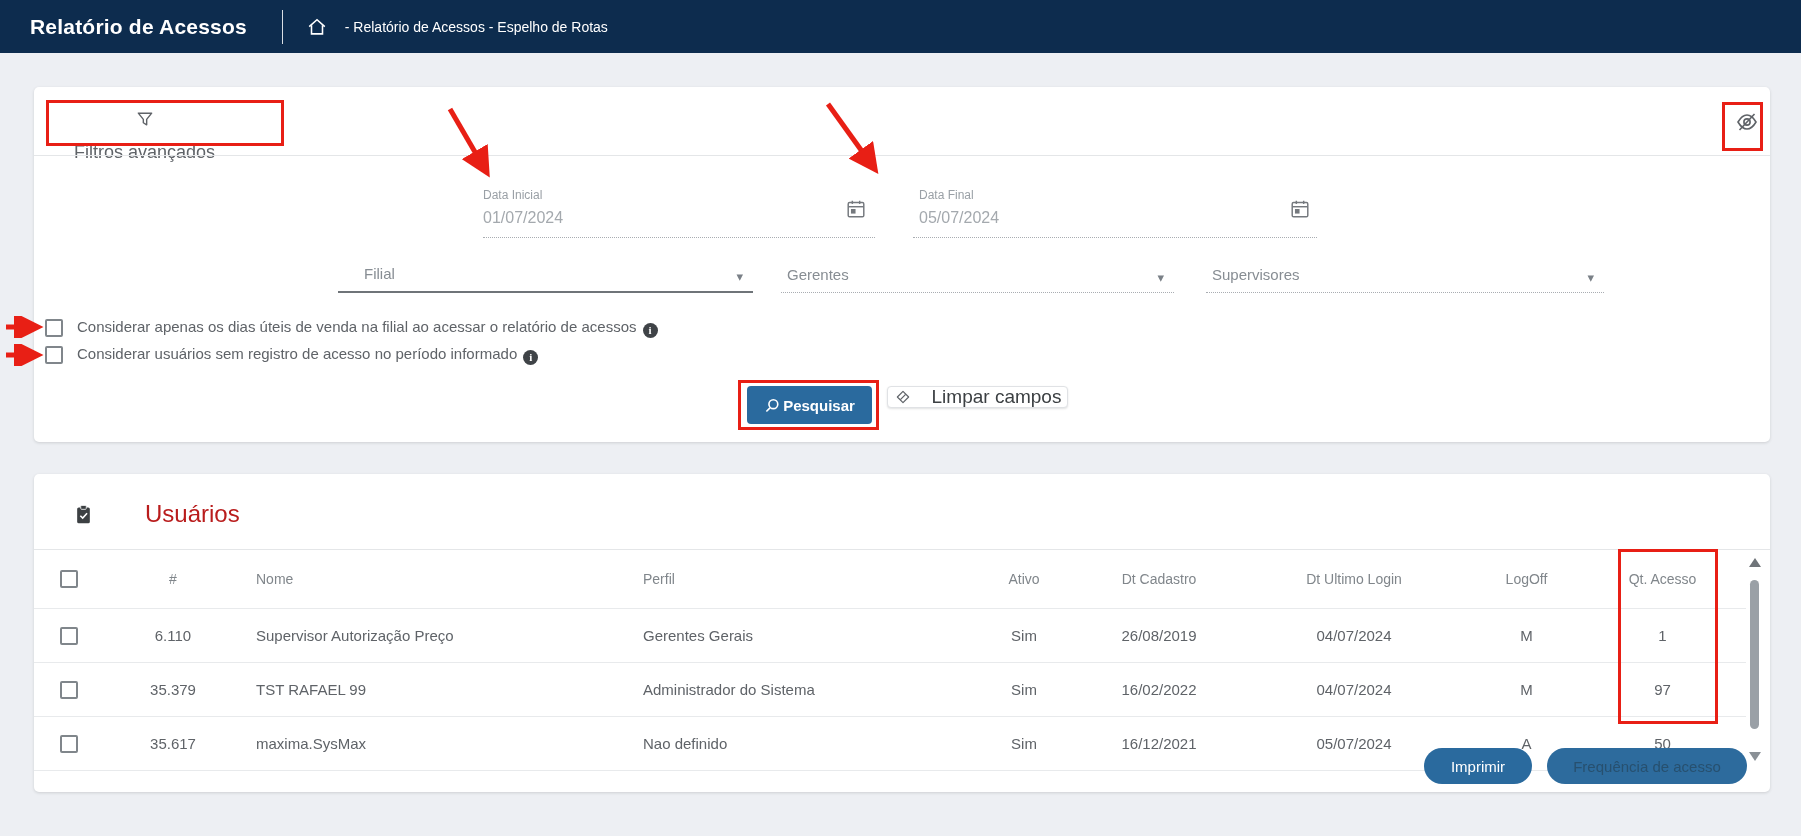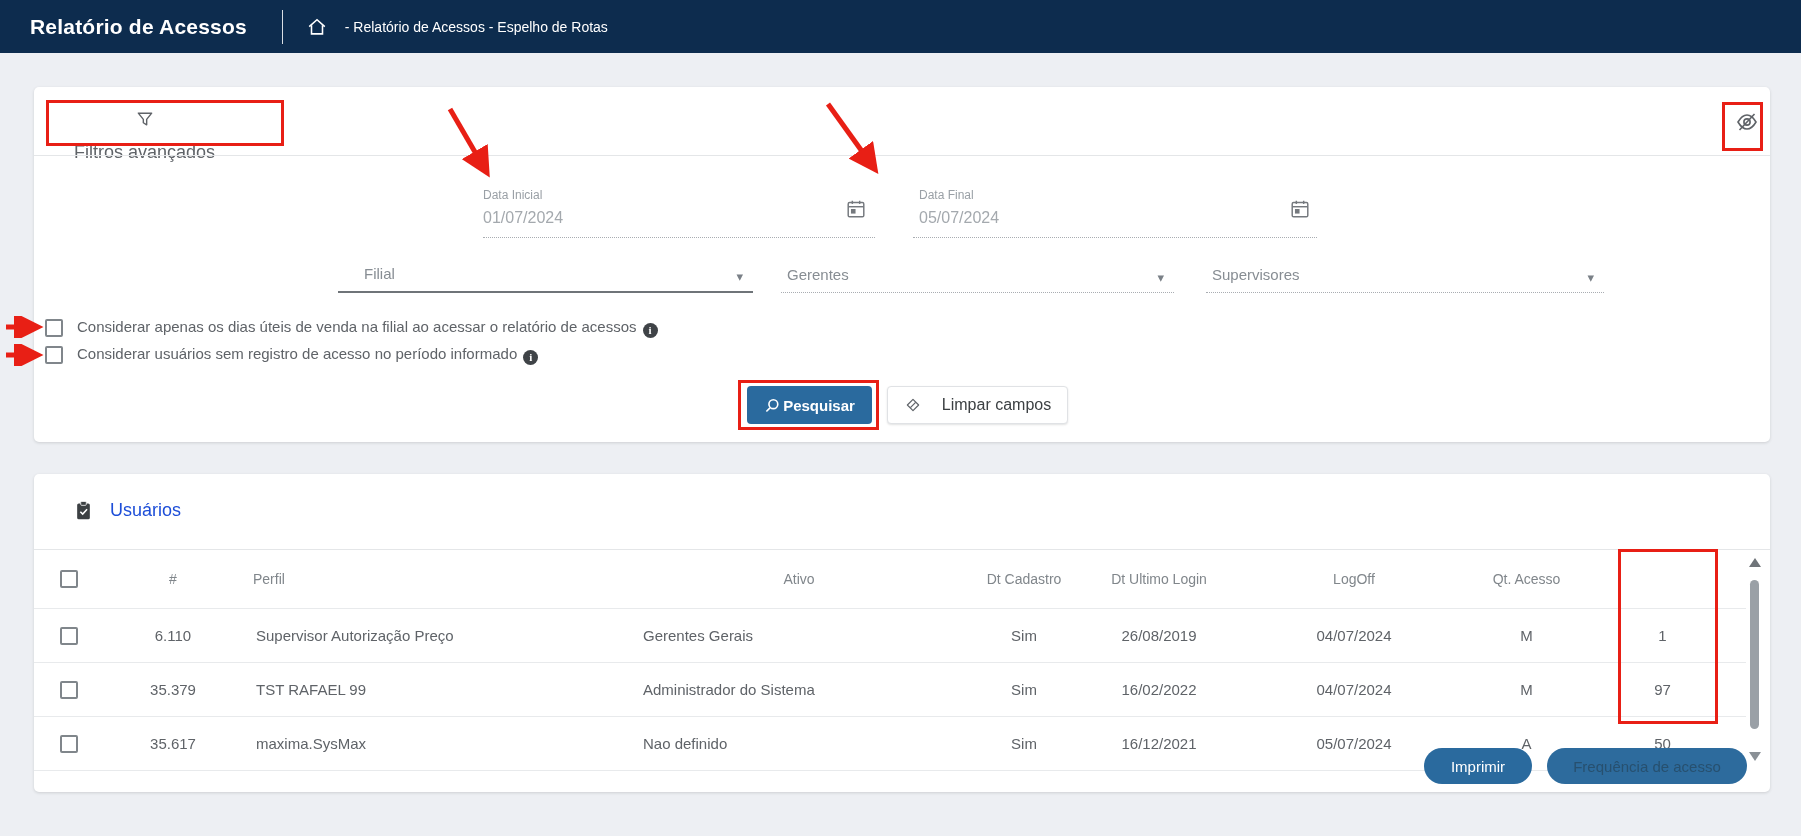--- a/index.html
+++ b/index.html
@@ -71,30 +71,30 @@
   }
 
   
   .btn-search {
     position:absolute; left:713px; top:299px; width:125px; height:38px;
     background:#2a6a9e; border:none; border-radius:4px; color:#fff; font-size:15px; font-weight:bold;
     display:flex; align-items:center; justify-content:center; gap:2px; cursor:pointer;
     font-family:"Liberation Sans", sans-serif;
   }
   .btn-clear {
-    position:absolute; left:853px; top:299px; width:181px; height:38px;
-    background:#fff; border:1px solid #e0e2e5; border-radius:4px; color:#3c4043; font-size:16px;
+    position:absolute; left:853px; top:299px; width:181px; height:22px;
+    background:#fff; border:1px solid #e0e2e5; border-radius:4px; color:#3c4043; font-size:19px;
     box-shadow:0 1px 2px rgba(60,64,67,.15);
     display:flex; align-items:center; justify-content:center; gap:20px; cursor:pointer;
     font-family:"Liberation Sans", sans-serif;
   }
 
   
   .uc-title-wrap { position:absolute; left:40px; top:26px; display:flex; align-items:center; gap:17px; }
-  .uc-title { font-size:18px; color:#1d4ed8; }
+  .uc-title { font-size:24px; color:#b91c1c;margin-left:35px; }
 
   .utable { position:absolute; left:0; top:75px; width:1712px; }
   .urow {
     display:grid;
     grid-template-columns:70px 140px 390px 330px 120px 150px 240px 105px 167px;
     align-items:center; border-bottom:1px solid #e8eaec;
   }
   .urow.head { height:60px; font-size:14px; color:#80868b; }
   .urow.body { height:54px; font-size:15px; color:#5f6368; }
   .c-check { display:flex; justify-content:center; }
@@ -237,20 +237,21 @@
     <span class="uc-title">Usuários</span>
   </div>
   <div class="card-divider" style="top:75px;"></div>
 
   <div class="utable">
     <div class="urow head">
       <div class="c-check">
           <span class="chk-box"></span>
         </div>
       <div class="c-num">#</div>
+      <div class="c-nome">Nome</div>
       <div class="c-perfil">Perfil</div>
       <div class="c-center">Ativo</div>
       <div class="c-center">Dt Cadastro</div>
       <div class="c-center">Dt Ultimo Login</div>
       <div class="c-center">LogOff</div>
       <div class="c-center">Qt. Acesso</div>
     </div>
 
     <div class="urow body">
       <div class="c-check">

